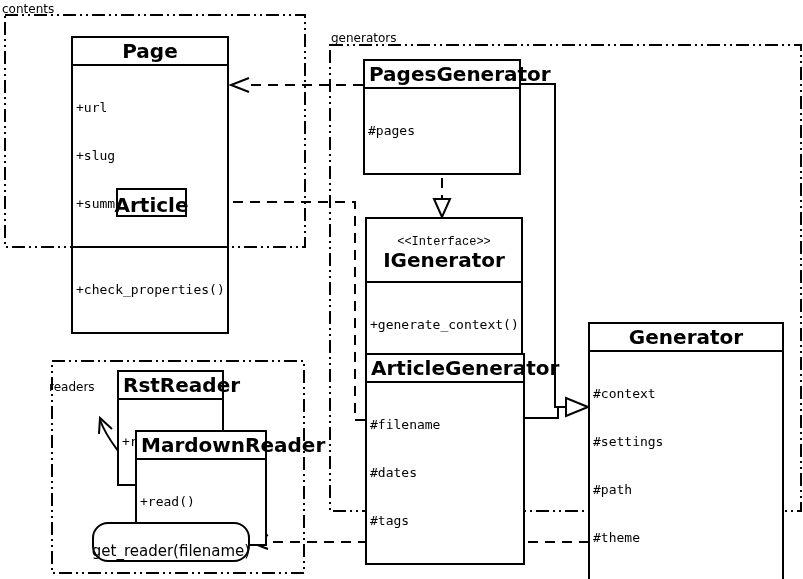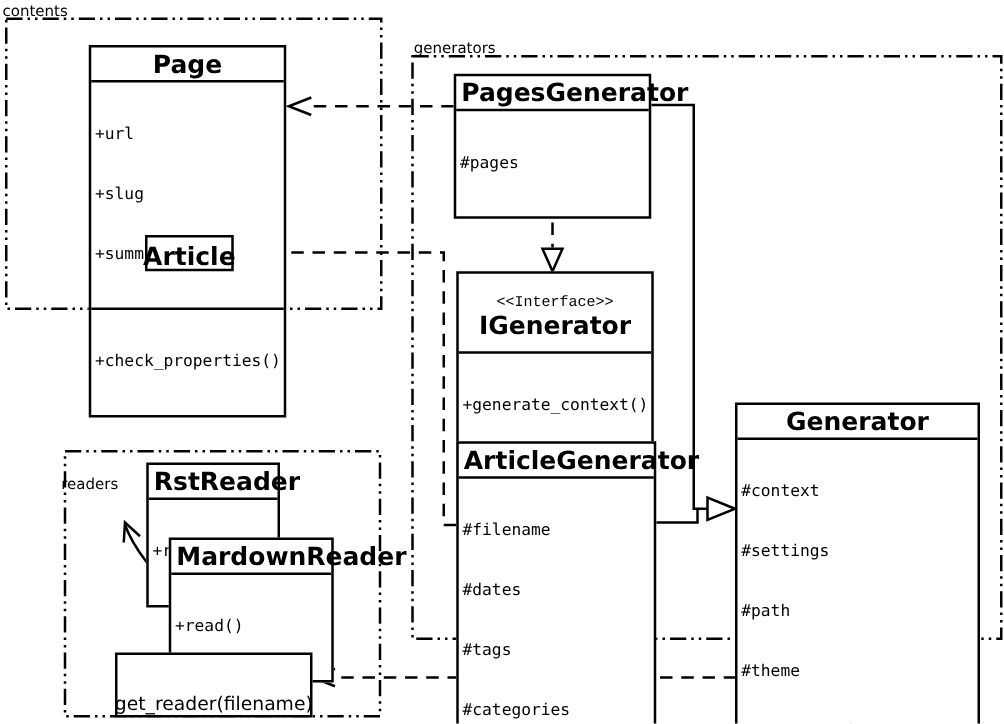--- a/index.html
+++ b/index.html
@@ -141,21 +141,20 @@
       <div>+generate_output()</div>
     </div>
   </div>
 
   <div class="uml-class" style="left:365px; top:353px; width:160px;">
     <div class="uml-title">ArticleGenerator</div>
     <div class="uml-sect">
       <div>#filename</div>
       <div>#dates</div>
       <div>#tags</div>
-      <div>#categories</div>
     </div>
 
   </div>
 
   <div class="uml-class" style="left:588px; top:322px; width:196px;">
     <div class="uml-title">Generator</div>
     <div class="uml-sect">
       <div>#context</div>
       <div>#settings</div>
       <div>#path</div>
@@ -173,17 +172,17 @@
     </div>
   </div>
 
   <div class="uml-class" style="left:135px; top:430px; width:132px;">
     <div class="uml-title">MardownReader</div>
     <div class="uml-sect">
       <div>+read()</div>
     </div>
   </div>
 
-  <div class="uml-class uml-simple" style="left:92px; top:522px; width:158px; height:52px;">
+  <div class="uml-class uml-simple" style="left:92px; top:522px; width:158px; height:40px;border-radius:16px;">
     <div class="plain-text">get_reader(filename)</div>
   </div>
 
 </div>
 
 </body></html>

